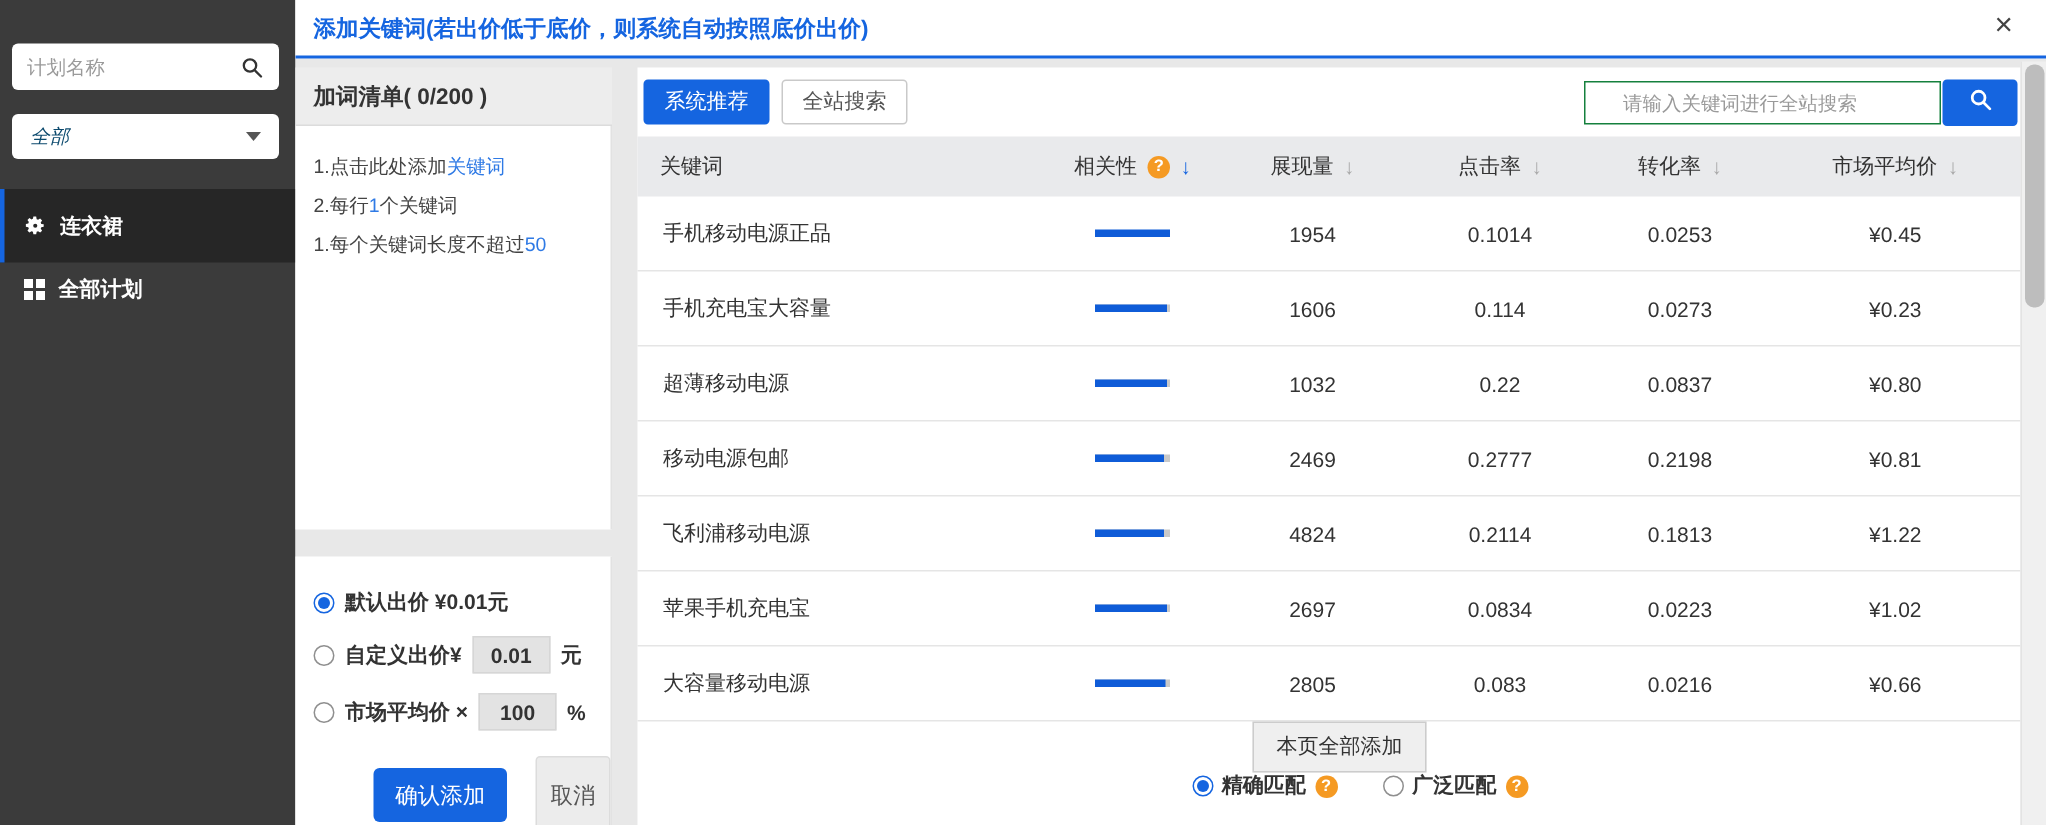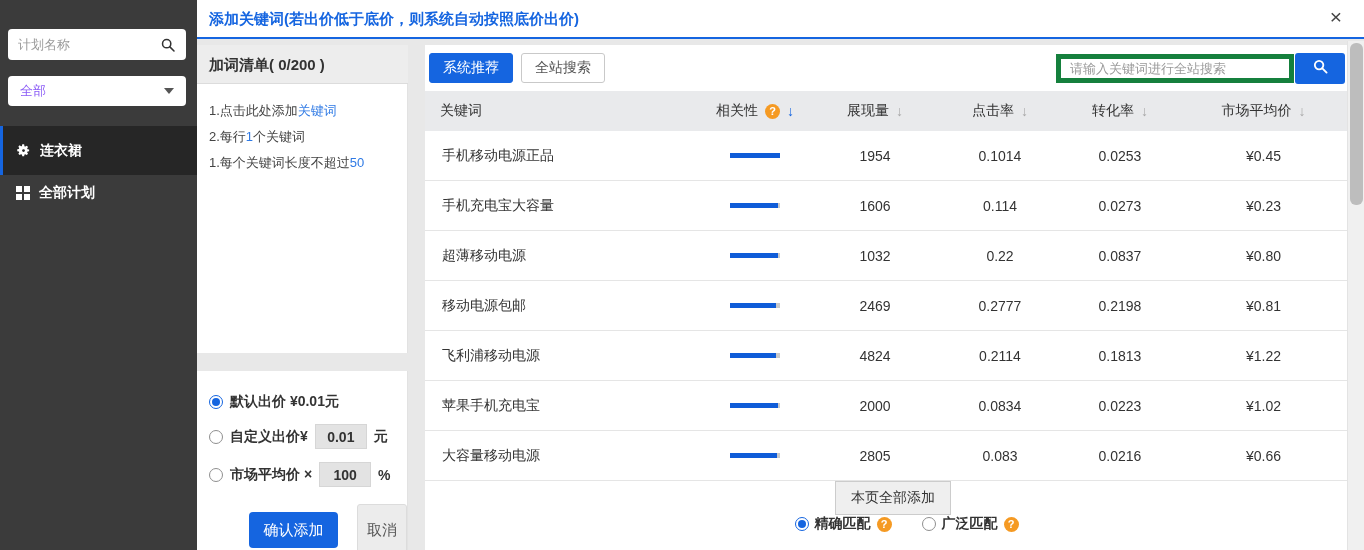--- a/index.html
+++ b/index.html
@@ -11,21 +11,21 @@
   body{font-family:"Liberation Sans","DejaVu Sans",sans-serif; background:#fff; position:relative;}
 
   
   .sidebar{position:absolute;left:0;top:0;width:197px;height:550px;background:var(--side-bg);}
   .search-box{position:absolute;left:8px;top:29px;width:178px;height:31px;background:#fff;border-radius:4px;
     display:flex;align-items:center;padding:0 10px;}
   .side-search-input{border:none;outline:none;flex:1;font-size:13px;color:#333;background:transparent;width:10px;font-family:inherit;}
   .side-search-input::placeholder{color:#9a9a9a;}
   .mag{display:inline-flex;align-items:center;}
   .dropdown{position:absolute;left:8px;top:76px;width:178px;height:30px;background:#fff;border-radius:4px;
-    display:flex;align-items:center;justify-content:space-between;padding:0 12px;font-size:13px;color:#8b5cf6;cursor:pointer;}
+    display:flex;align-items:center;justify-content:space-between;padding:0 12px;font-size:13px;color:#0c4a6e;cursor:pointer;font-style:italic;}
   .caret{width:0;height:0;border-left:5px solid transparent;border-right:5px solid transparent;border-top:6px solid #555;}
   .menu{position:absolute;left:0;top:120px;right:0;}
   .menu-item{display:flex;align-items:center;gap:9px;height:36px;padding-left:16px;color:#fff;font-size:14px;font-weight:bold;cursor:pointer;}
   .menu-item.selected{height:49px;margin-top:6px;background:var(--side-sel);border-left:3px solid var(--accent);padding-left:13px;}
   .mi-icon{display:inline-flex;align-items:center;}
 
   
   .modal{position:absolute;left:197px;top:0;right:0;height:550px;background:#e8e8e8;}
   .modal-header{height:39px;background:#fff;border-bottom:2px solid var(--accent);position:relative;}
   .modal-title{position:absolute;left:12px;top:10px;font-size:15px;font-weight:bold;color:var(--accent);}
@@ -53,21 +53,21 @@
   .btn-confirm{width:111px;height:36px;background:var(--accent);color:#fff;font-size:15px;border:none;border-radius:4px;cursor:pointer;font-family:inherit;margin-left:40px;}
   .btn-cancel{width:62px;height:52px;background:#ececec;border:1px solid #dcdcdc;color:#555;font-size:15px;border-radius:3px;margin-left:19px;cursor:pointer;font-family:inherit;}
 
   
   .right-col{position:absolute;left:228px;top:4px;right:17px;bottom:0;background:#fff;}
   .toolbar{height:46px;display:flex;align-items:center;padding:0 2px 0 4px;}
   .tabs{display:flex;gap:8px;}
   .tab{height:30px;padding:0 13px;font-size:14px;border-radius:3px;background:#fff;border:1px solid #c9c9c9;color:#555;cursor:pointer;font-family:inherit;}
   .tab.active{background:var(--accent);border-color:var(--accent);color:#fff;}
   .search-group{margin-left:auto;display:flex;align-items:center;}
-  .kw-search-input{width:238px;height:29px;border:5px solid #15803d;font-size:13px;padding:0 9px;outline:none;color:#333;font-family:inherit;}
+  .kw-search-input{width:238px;height:29px;border:1px solid #15803d;font-size:13px;padding:0 25px;outline:none;color:#333;font-family:inherit;}
   .kw-search-input::placeholder{color:#9a9a9a;}
   .kw-search-btn{width:50px;height:31px;background:var(--accent);border:none;border-radius:3px;margin-left:1px;cursor:pointer;display:flex;align-items:center;justify-content:center;}
 
   .grid6{display:grid;grid-template-columns:275px 110px 130px 120px 120px 1fr;align-items:center;}
   .table-header{height:40px;background:#e9eaec;font-size:14px;color:#333;}
   .th-cell{display:flex;align-items:center;justify-content:center;gap:7px;}
   .th-cell.first{justify-content:flex-start;padding-left:15px;}
   .arrow{font-size:14px;font-weight:bold;color:#a9a9a9;}
   .arrow.active{color:var(--accent);}
   .help{width:15px;height:15px;border-radius:50%;background:var(--orange);color:#fff;font-size:11px;font-weight:bold;
@@ -275,21 +275,21 @@
             <div class="cell num">0.1813</div>
             <div class="cell num">¥1.22</div>
           </div>
           <div class="row grid6">
             <div class="cell kw">苹果手机充电宝</div>
             <div class="cell rel">
               <div class="bar">
                 <div class="bar-fill" style="width: 96%;"></div>
               </div>
             </div>
-            <div class="cell num">2000</div>
+            <div class="cell num">2697</div>
             <div class="cell num">0.0834</div>
             <div class="cell num">0.0223</div>
             <div class="cell num">¥1.02</div>
           </div>
           <div class="row grid6">
             <div class="cell kw">大容量移动电源</div>
             <div class="cell rel">
               <div class="bar">
                 <div class="bar-fill" style="width: 94%;"></div>
               </div>

